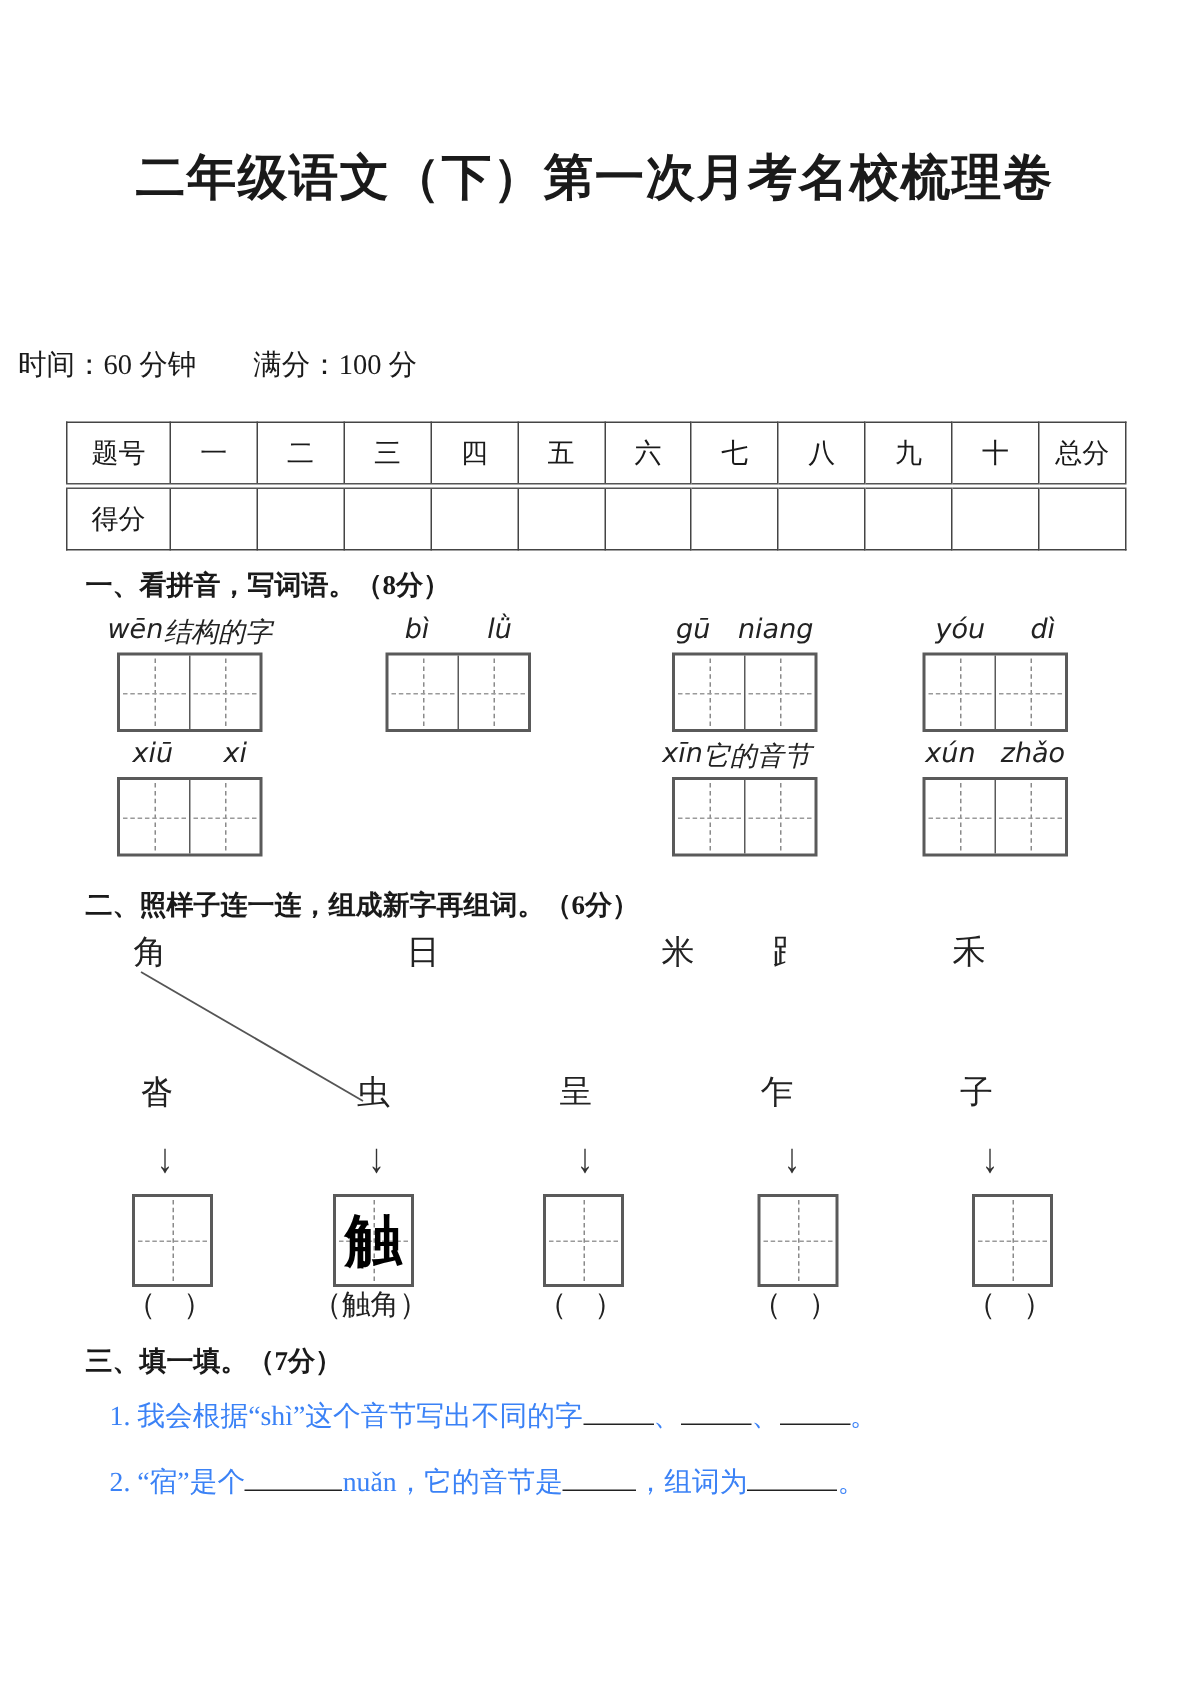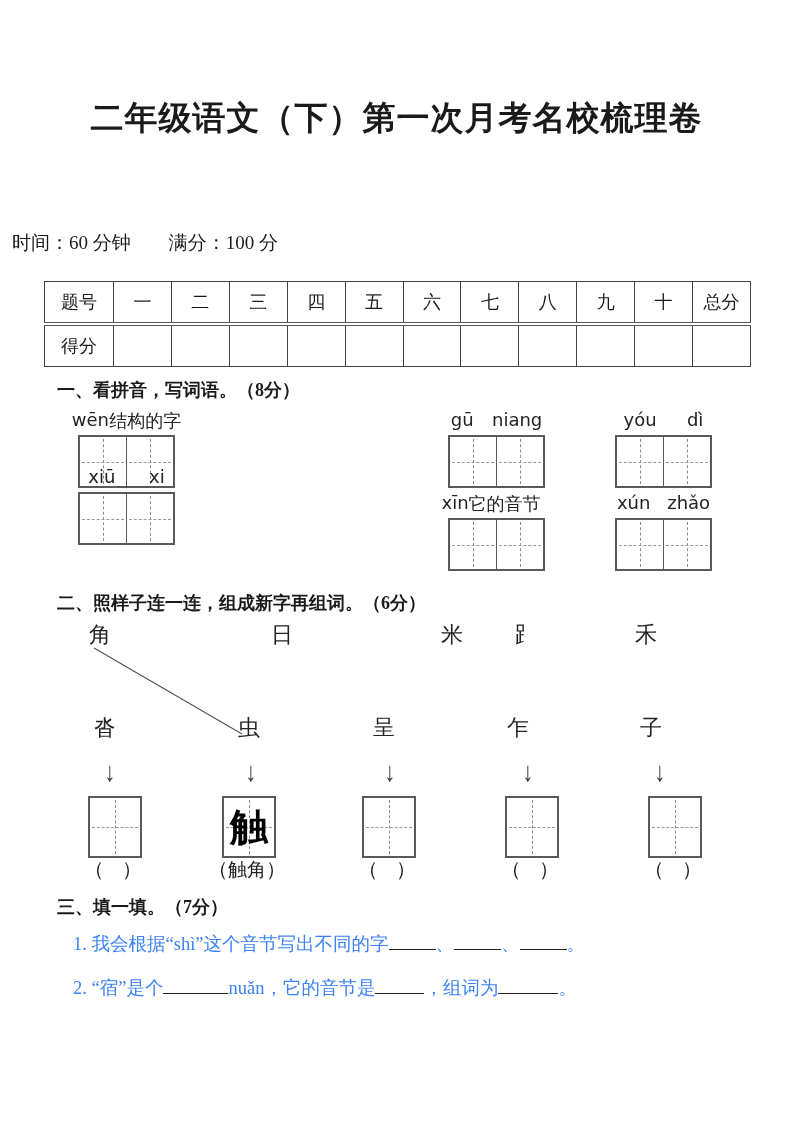--- a/index.html
+++ b/index.html
@@ -17,21 +17,21 @@
         border-collapse:collapse;table-layout:fixed;font-size:18px;}
   table.score-table td{border:1.5px solid #444;height:40px;text-align:center;
         padding:0;background:#fff;}
   table.score-table tr:first-child td{border-bottom:4px double #555;}
   table.score-table td.lab{width:68px;}
 
   .sec-heading{position:absolute;left:57px;font-size:18px;font-weight:bold;}
 
   .pgroup{position:absolute;width:97px;display:flex;flex-direction:column;align-items:center;}
   .pinyin{width:110px;display:flex;justify-content:space-around;
-          font-family:"DejaVu Sans",sans-serif;font-size:18px;color:#222;height:26px;}
+          font-family:"DejaVu Sans",sans-serif;font-size:18px;color:#222;height:26px;font-style:italic;}
   .boxpair{display:flex;border:2px solid #5a5a5a;background:#fff;}
   .tcell{position:relative;width:46px;height:49px;}
   .tcell + .tcell{border-left:1.5px solid #5a5a5a;}
   .tcell::before{content:"";position:absolute;left:50%;top:2px;bottom:2px;border-left:1px dashed #8a8a8a;}
   .tcell::after{content:"";position:absolute;top:50%;left:2px;right:2px;border-top:1px dashed #9a9a9a;}
 
   .bigchar{position:absolute;width:30px;text-align:center;font-size:22px;color:#222;}
   .connector{position:absolute;pointer-events:none;}
   .arrow{position:absolute;width:20px;text-align:center;font-size:22px;color:#333;
          transform:scaleY(1.25);transform-origin:top;}
@@ -96,20 +96,30 @@
   <div class="pgroup" style="left:78px;top:409px">
     <div class="pinyin">
         <span>wēn</span>
         <span>结构的字</span>
       </div>
     <div class="boxpair">
         <div class="tcell"></div>
         <div class="tcell"></div>
       </div>
   </div>
+  <div class="pgroup" style="left:257px;top:409px">
+    <div class="pinyin">
+        <span>bì</span>
+        <span>lǜ</span>
+      </div>
+    <div class="boxpair">
+        <div class="tcell"></div>
+        <div class="tcell"></div>
+      </div>
+  </div>
   <div class="pgroup" style="left:448px;top:409px">
     <div class="pinyin">
         <span>gū</span>
         <span>niang</span>
       </div>
     <div class="boxpair">
         <div class="tcell"></div>
         <div class="tcell"></div>
       </div>
   </div>
@@ -117,21 +127,21 @@
     <div class="pinyin">
         <span>yóu</span>
         <span>dì</span>
       </div>
     <div class="boxpair">
         <div class="tcell"></div>
         <div class="tcell"></div>
       </div>
   </div>
 
-  <div class="pgroup" style="left:78px;top:466px">
+  <div class="pgroup" style="left:78px;top:492px">
     <div class="pinyin">
         <span>xiū</span>
         <span>xi</span>
       </div>
     <div class="boxpair">
         <div class="tcell"></div>
         <div class="tcell"></div>
       </div>
   </div>
   <div class="pgroup" style="left:448px;top:492px">

